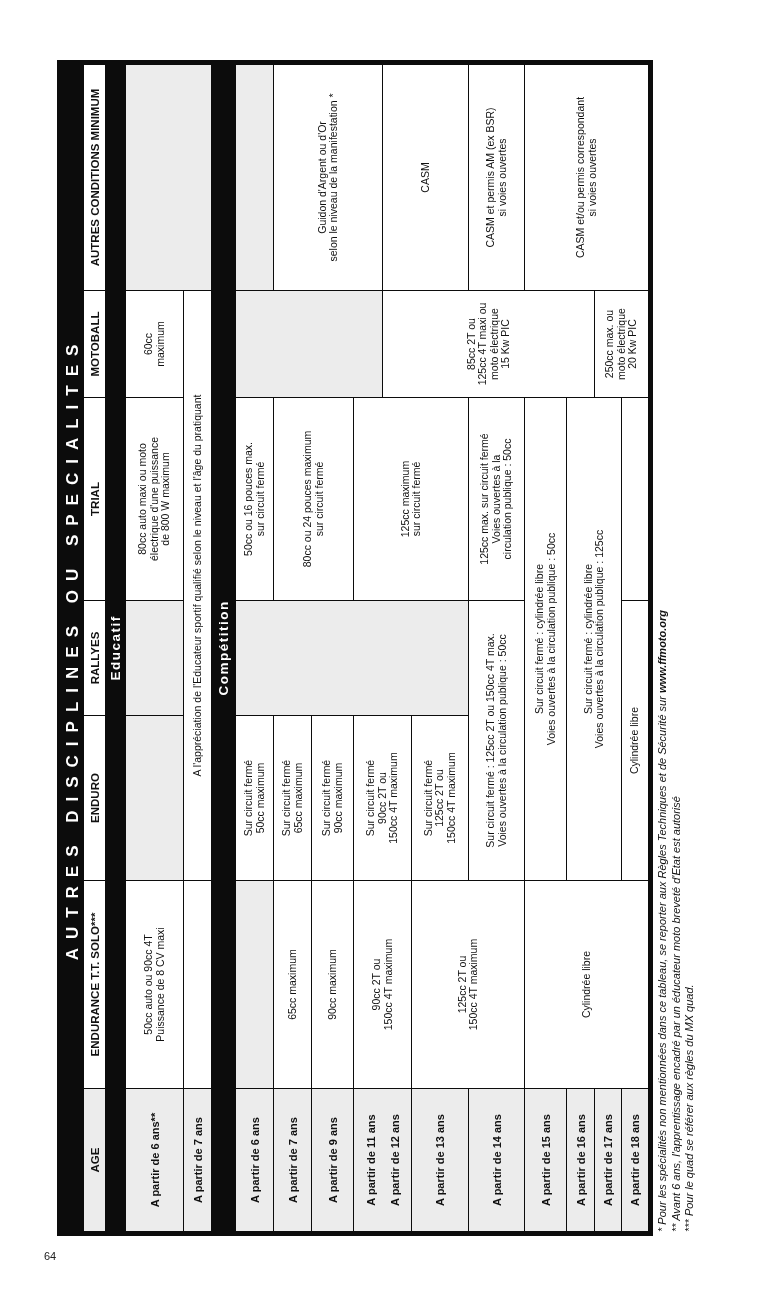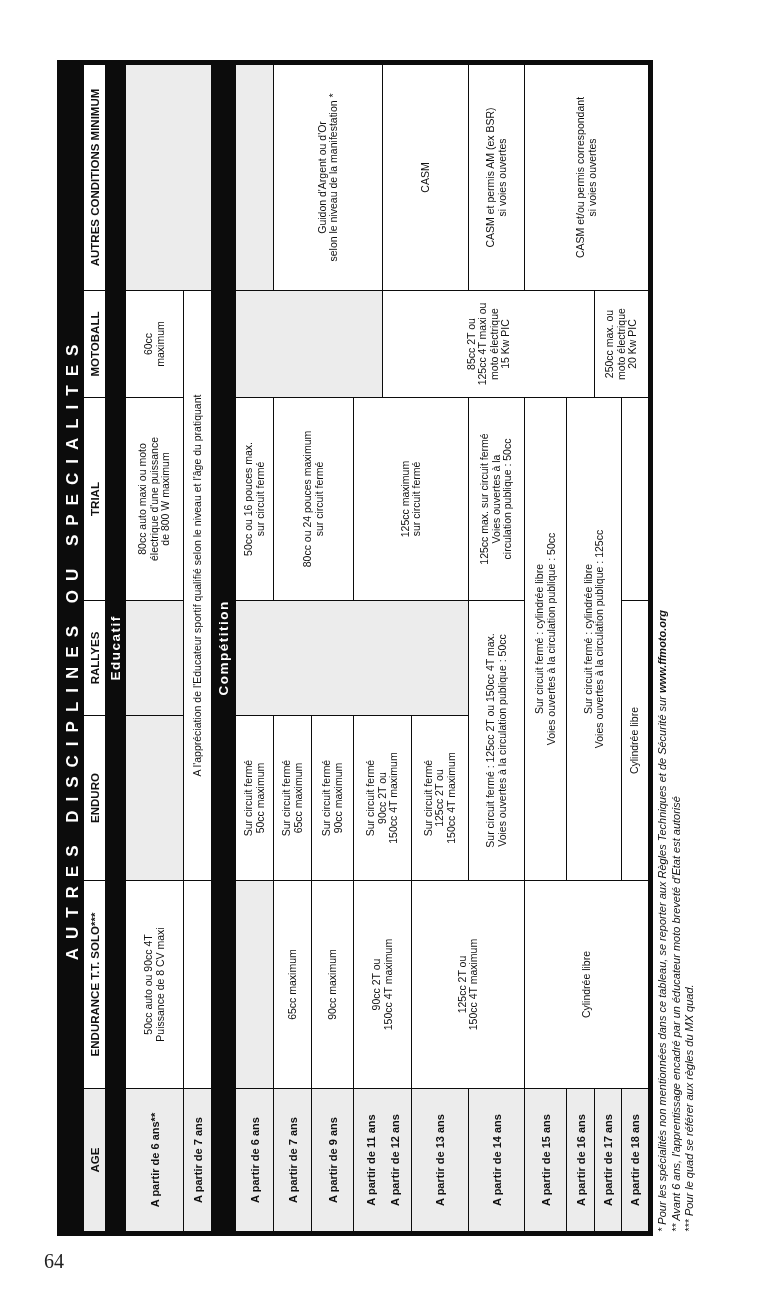--- a/index.html
+++ b/index.html
@@ -21,22 +21,22 @@
   td.age{background:#ececec;font-weight:bold;font-size:11px;line-height:12px;}
   td.data{background:#fff;font-size:10.5px;line-height:11.5px;font-weight:normal;}
   td.empty{background:#ececec;}
   td.emptyw{background:#ffffff;}
   td.age .ln{padding:1px 0;}
   td.dual{height:100%;}
   td.dual .ln{padding:6px 0;}
   #footnotes{margin-top:3px;padding-left:4px;font-style:italic;font-size:11px;
              line-height:13.5px;color:#111;width:1160px;text-align:left;}
   #footnotes b{font-weight:bold;}
-  #page-number{position:absolute;left:44px;top:1250px;font-size:20px;color:#222;
-               font-family:Liberation Serif, serif;}
+  #page-number{position:absolute;left:44px;top:1250px;font-size:11px;color:#222;
+               font-family:Liberation Sans, sans-serif;}
 </style>
 </head>
 <body>
 
 <div id="page">
   <div id="sheet">
     <table id="tbl">
       <colgroup id="cols">
           <col style="width: 145px;">
           <col style="width: 208px;">

